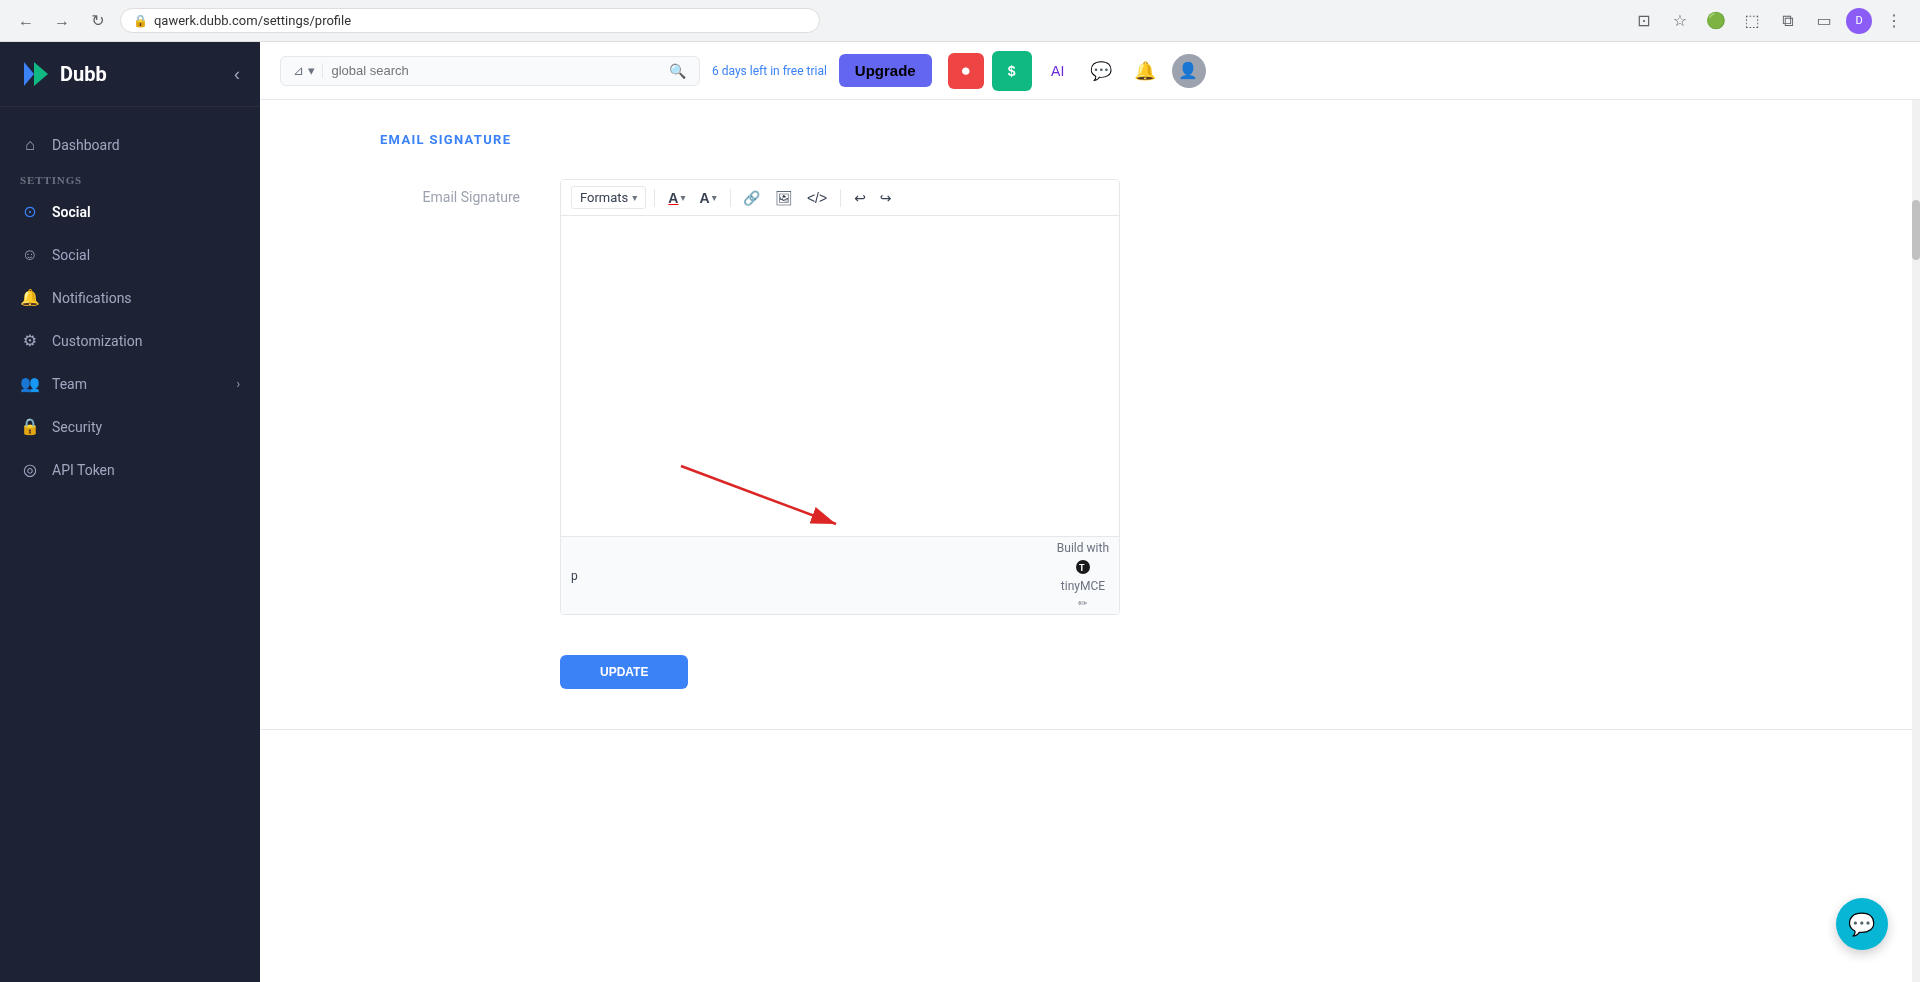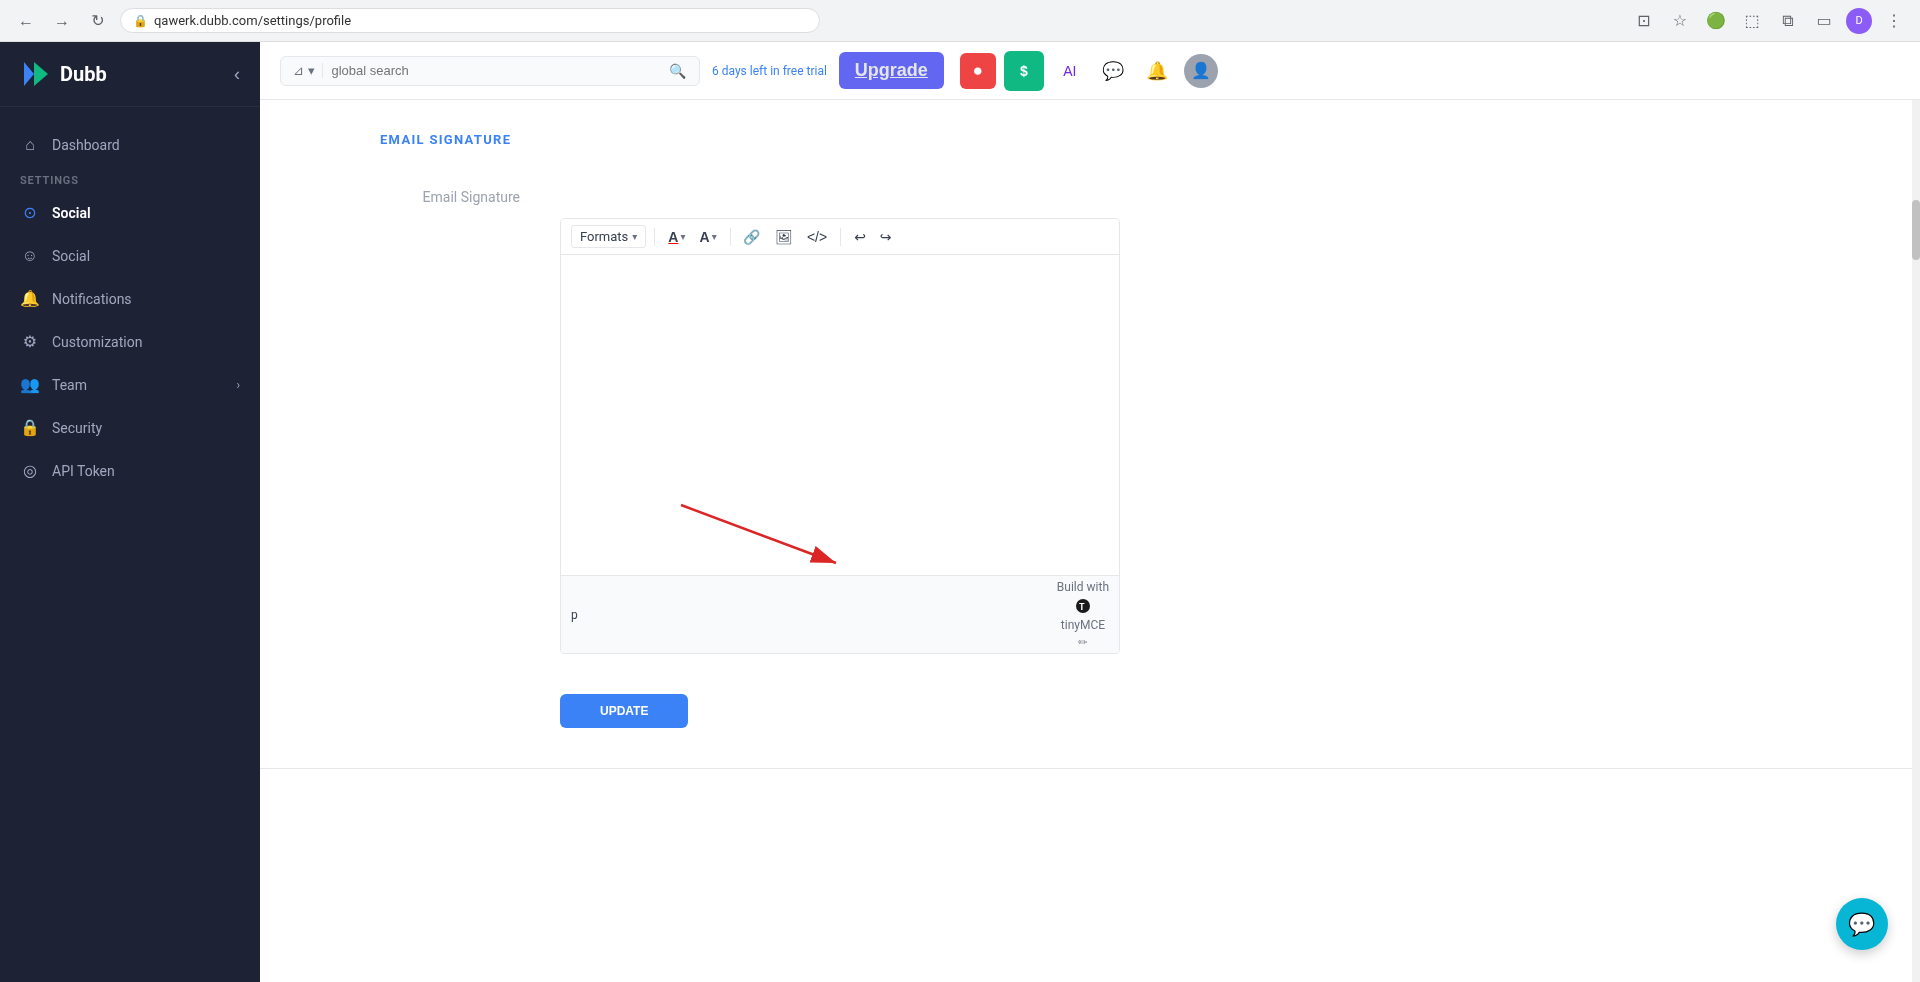--- a/index.html
+++ b/index.html
@@ -20,50 +20,50 @@
     
     .sidebar { width: 260px; background: #1e2235; color: #a0a8c0; display: flex; flex-direction: column; flex-shrink: 0; }
     .sidebar-header { padding: 16px 20px; display: flex; align-items: center; justify-content: space-between; border-bottom: 1px solid rgba(255,255,255,0.05); }
     .logo { display: flex; align-items: center; gap: 8px; }
     .logo-icon { width: 32px; height: 32px; }
     .logo-text { color: white; font-size: 20px; font-weight: 700; }
     .collapse-btn { background: none; border: none; color: #a0a8c0; cursor: pointer; font-size: 18px; }
     .sidebar-nav { padding: 16px 0; flex: 1; }
     .nav-item { display: flex; align-items: center; gap: 12px; padding: 12px 20px; cursor: pointer; color: #a0a8c0; font-size: 14px; transition: background 0.2s; text-decoration: none; }
     .nav-item .nav-icon { font-size: 16px; width: 20px; text-align: center; }
-    .settings-label { padding: 8px 20px 4px; font-size: 11px; font-weight: 600; color: #6b7280; text-transform: uppercase; letter-spacing: 0.08em; }
+    .settings-label { padding: 8px 20px 4px; font-size: 11px; font-weight: 600; color: #6b7280; text-transform: uppercase; letter-spacing: 0.08em; font-family: Liberation Serif, serif; }
     .nav-item.profile-active { color: white; }
     .nav-item.profile-active .nav-icon { color: #3b82f6; }
     .nav-item.profile-active .nav-label { color: white; font-weight: 600; }
     .nav-item .chevron { margin-left: auto; font-size: 12px; }
 
     
     .topbar { background: white; border-bottom: 1px solid #e5e7eb; padding: 0 20px; display: flex; align-items: center; height: 58px; gap: 12px; }
     .search-container { flex: 1; max-width: 420px; display: flex; align-items: center; background: #f9fafb; border: 1px solid #e5e7eb; border-radius: 6px; padding: 6px 12px; gap: 8px; }
     .search-filter { display: flex; align-items: center; gap: 4px; color: #6b7280; font-size: 13px; border-right: 1px solid #e5e7eb; padding-right: 8px; cursor: pointer; }
     .search-input { border: none; background: none; outline: none; font-size: 13px; color: #6b7280; flex: 1; }
     .search-icon-right { color: #9ca3af; font-size: 14px; }
     .free-trial-text { color: #3b82f6; font-size: 12px; font-weight: 400; white-space: nowrap; }
-    .upgrade-btn { background: #6366f1; color: #e5e5e5; border: none; border-radius: 6px; padding: 8px 16px; font-size: 18px; font-weight: 600; cursor: pointer; text-decoration: underline; }
+    .upgrade-btn { background: #6366f1; color: #000000; border: none; border-radius: 6px; padding: 8px 16px; font-size: 15px; font-weight: 600; cursor: pointer; }
     .topbar-icons { display: flex; align-items: center; gap: 8px; margin-left: 4px; }
     .topbar-icon-btn { background: none; border: none; cursor: pointer; color: #6d28d9; font-size: 18px; width: 36px; height: 36px; display: flex; align-items: center; justify-content: center; border-radius: 6px; }
     .record-btn { background: #ef4444; border: none; border-radius: 6px; width: 36px; height: 36px; display: flex; align-items: center; justify-content: center; cursor: pointer; color: white; font-size: 16px; }
     .greenbox-btn { background: #10b981; border: none; border-radius: 6px; width: 40px; height: 40px; display: flex; align-items: center; justify-content: center; cursor: pointer; color: white; font-size: 18px; }
     .topbar-avatar { width: 34px; height: 34px; border-radius: 50%; background: #9ca3af; display: flex; align-items: center; justify-content: center; cursor: pointer; }
 
     
     .main-content { flex: 1; overflow-y: auto; background: white; }
 
     .section { padding: 32px 120px 40px; border-bottom: 1px solid #e5e7eb; }
     .section-title { font-size: 13px; font-weight: 700; color: #3b82f6; letter-spacing: 0.1em; text-transform: uppercase; margin-bottom: 32px; }
 
     .form-row { display: flex; align-items: flex-start; gap: 40px; margin-bottom: 24px; }
     .form-label { width: 140px; font-size: 14px; color: #9ca3af; padding-top: 10px; flex-shrink: 0; text-align: right; }
 
-    .editor-container { flex: 1; max-width: 560px; border: 1px solid #e5e7eb; border-radius: 4px; overflow: hidden; margin-top: 39px; }
+    .editor-container { flex: 1; max-width: 560px; border: 1px solid #e5e7eb; border-radius: 4px; overflow: hidden; }
     .editor-toolbar { background: white; border-bottom: 1px solid #e5e7eb; padding: 6px 10px; display: flex; align-items: center; gap: 4px; }
     .toolbar-formats { display: flex; align-items: center; gap: 4px; border: 1px solid #e5e7eb; border-radius: 3px; padding: 3px 8px; cursor: pointer; font-size: 13px; color: #374151; }
     .toolbar-formats .dropdown-arrow { font-size: 10px; color: #6b7280; }
     .toolbar-sep { width: 1px; height: 18px; background: #e5e7eb; margin: 0 4px; }
     .toolbar-btn { background: none; border: none; cursor: pointer; color: #374151; font-size: 14px; padding: 3px 5px; border-radius: 3px; display: flex; align-items: center; gap: 2px; }
     .toolbar-btn .arrow { font-size: 10px; color: #6b7280; }
     .editor-body { min-height: 320px; background: white; padding: 12px; position: relative; }
     .editor-footer { background: #f9fafb; border-top: 1px solid #e5e7eb; padding: 4px 10px; display: flex; justify-content: space-between; align-items: center; font-size: 12px; color: #6b7280; }
     .tinymce-badge { display: flex; align-items: center; gap: 4px; font-size: 12px; color: #6b7280; flex-direction: column; }
     .editor-char { font-size: 12px; color: #374151; }

